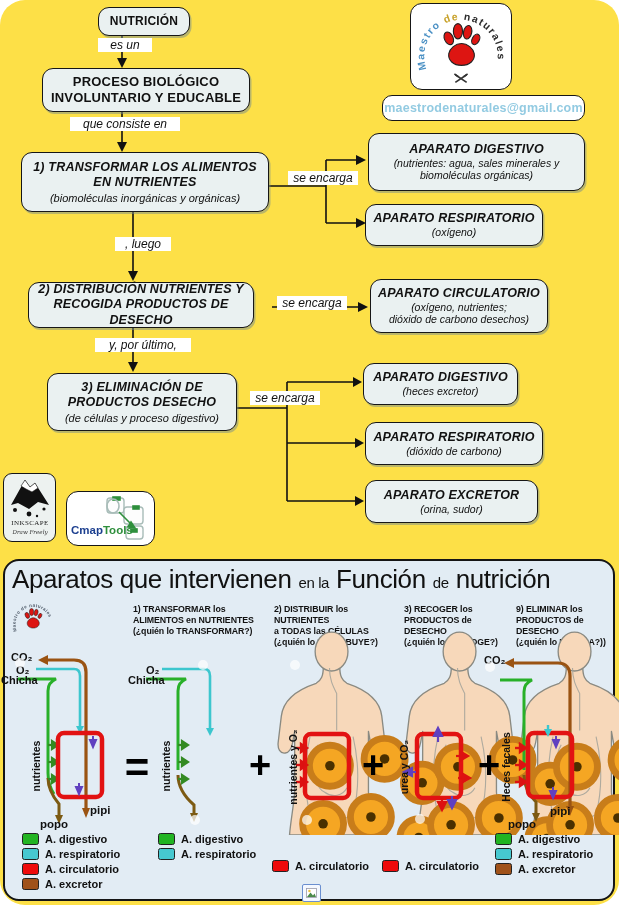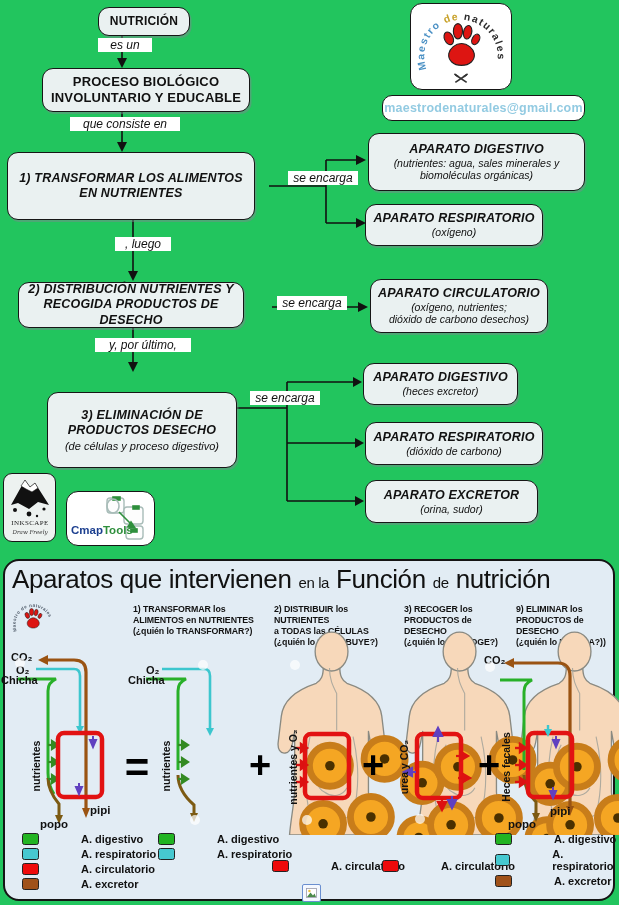--- a/index.html
+++ b/index.html
@@ -1,17 +1,17 @@
 <!DOCTYPE html>
 <html><head>
 <meta charset="utf-8">
 <style>
   html,body{margin:0;padding:0;background:#fff;}
-  .page{position:relative;width:619px;height:905px;background:#22c55e;overflow:hidden;
-        font-family:"Liberation Sans",sans-serif;color:#111;}
+  .page{position:relative;width:619px;height:905px;background:#fde047;overflow:hidden;
+        font-family:"Liberation Sans",sans-serif;color:#111;border-radius:25px;}
   svg{display:block;}
   .connectors{position:absolute;left:0;top:0;z-index:1;}
   .fc-box{position:absolute;z-index:2;background:#eaf1f1;border:1.6px solid #161616;border-radius:11px;
           box-shadow:1.5px 2px 0 rgba(120,140,140,.5);display:flex;flex-direction:column;align-items:center;
           justify-content:center;text-align:center;padding:2px 5px;box-sizing:border-box;}
   .fc-title{font-weight:bold;white-space:pre-line;line-height:1.22;letter-spacing:.2px;}
   .fc-sub{font-style:italic;white-space:pre-line;line-height:1.12;font-size:10.5px;margin-top:1px;}
   .it{font-style:italic;}
   .t12{font-size:12px;} .t125{font-size:12.5px;} .t13{font-size:13px;}
   .link-label{position:absolute;z-index:3;font-style:italic;font-size:12px;background:#fff;
@@ -25,21 +25,21 @@
           border:2.4px solid #151515;border-radius:16px;box-sizing:border-box;z-index:1;}
   .poster-title{position:absolute;left:12px;top:564px;z-index:2;display:flex;align-items:baseline;
                 gap:7px;white-space:nowrap;letter-spacing:-.4px;}
   .pt-lg{font-size:26px;} .pt-sm{font-size:15px;}
   .col-header{position:absolute;z-index:2;font-size:8.8px;font-weight:bold;line-height:1.25;
               white-space:pre-line;letter-spacing:-.1px;}
   .strip{position:absolute;left:0;top:630px;z-index:2;}
   .legend{position:absolute;z-index:3;display:flex;flex-direction:column;gap:3px;}
   .leg-row{display:flex;align-items:center;gap:6px;}
   .sw{width:15px;height:10px;border:1.1px solid #222;border-radius:2.5px;display:inline-block;}
-  .leg-label{font-size:11px;font-weight:bold;margin-left:36px;}
+  .leg-label{font-size:11px;font-weight:bold;}
   .broken-img{position:absolute;left:302px;top:884px;width:17px;height:16px;z-index:3;
               border:1.5px solid #6a8fd0;border-radius:2px;background:#f4f8ff;
               display:flex;align-items:center;justify-content:center;}
 </style>
 </head>
 <body>
 
 <div class="page">
 
   <svg width="0" height="0" style="position:absolute">
@@ -122,35 +122,36 @@
     <div class="fc-title t12">NUTRICIÓN</div>
   </div>
   <div class="link-label" style="left:98px;top:38px;width:48px">es un</div>
 
   <div class="fc-box" style="left:42px;top:68px;width:208px;height:44px">
     <div class="fc-title t13">PROCESO BIOLÓGICO
 INVOLUNTARIO Y EDUCABLE</div>
   </div>
   <div class="link-label" style="left:70px;top:117px;width:104px">que consiste en</div>
 
-  <div class="fc-box" style="left:7px;top:152px;width:248px;height:68px">
+  <div class="fc-box" style="left:21px;top:152px;width:248px;height:60px">
     <div class="fc-title it t125">1) TRANSFORMAR LOS ALIMENTOS
 EN NUTRIENTES</div>
+    <div class="fc-sub" style="font-size:11px">(biomoléculas inorgánicas y orgánicas)</div>
   </div>
   <div class="link-label" style="left:288px;top:171px;width:64px">se encarga</div>
   <div class="link-label" style="left:115px;top:237px;width:50px">, luego</div>
 
-  <div class="fc-box" style="left:18px;top:282px;width:226px;height:46px">
+  <div class="fc-box" style="left:28px;top:282px;width:226px;height:46px">
     <div class="fc-title it t125">2) DISTRIBUCIÓN NUTRIENTES Y
 RECOGIDA PRODUCTOS DE DESECHO</div>
   </div>
   <div class="link-label" style="left:277px;top:296px;width:64px">se encarga</div>
   <div class="link-label" style="left:95px;top:338px;width:90px">y, por último,</div>
 
-  <div class="fc-box" style="left:47px;top:392px;width:190px;height:76px">
+  <div class="fc-box" style="left:47px;top:373px;width:190px;height:58px">
     <div class="fc-title it t125">3) ELIMINACIÓN DE
 PRODUCTOS DESECHO</div>
     <div class="fc-sub" style="font-size:11px">(de células y proceso digestivo)</div>
   </div>
   <div class="link-label" style="left:250px;top:391px;width:64px">se encarga</div>
 
   <div class="fc-box" style="left:368px;top:133px;width:217px;height:58px">
     <div class="fc-title it t125">APARATO DIGESTIVO</div>
     <div class="fc-sub">(nutrientes: agua, sales minerales y
 biomoléculas orgánicas)</div>

